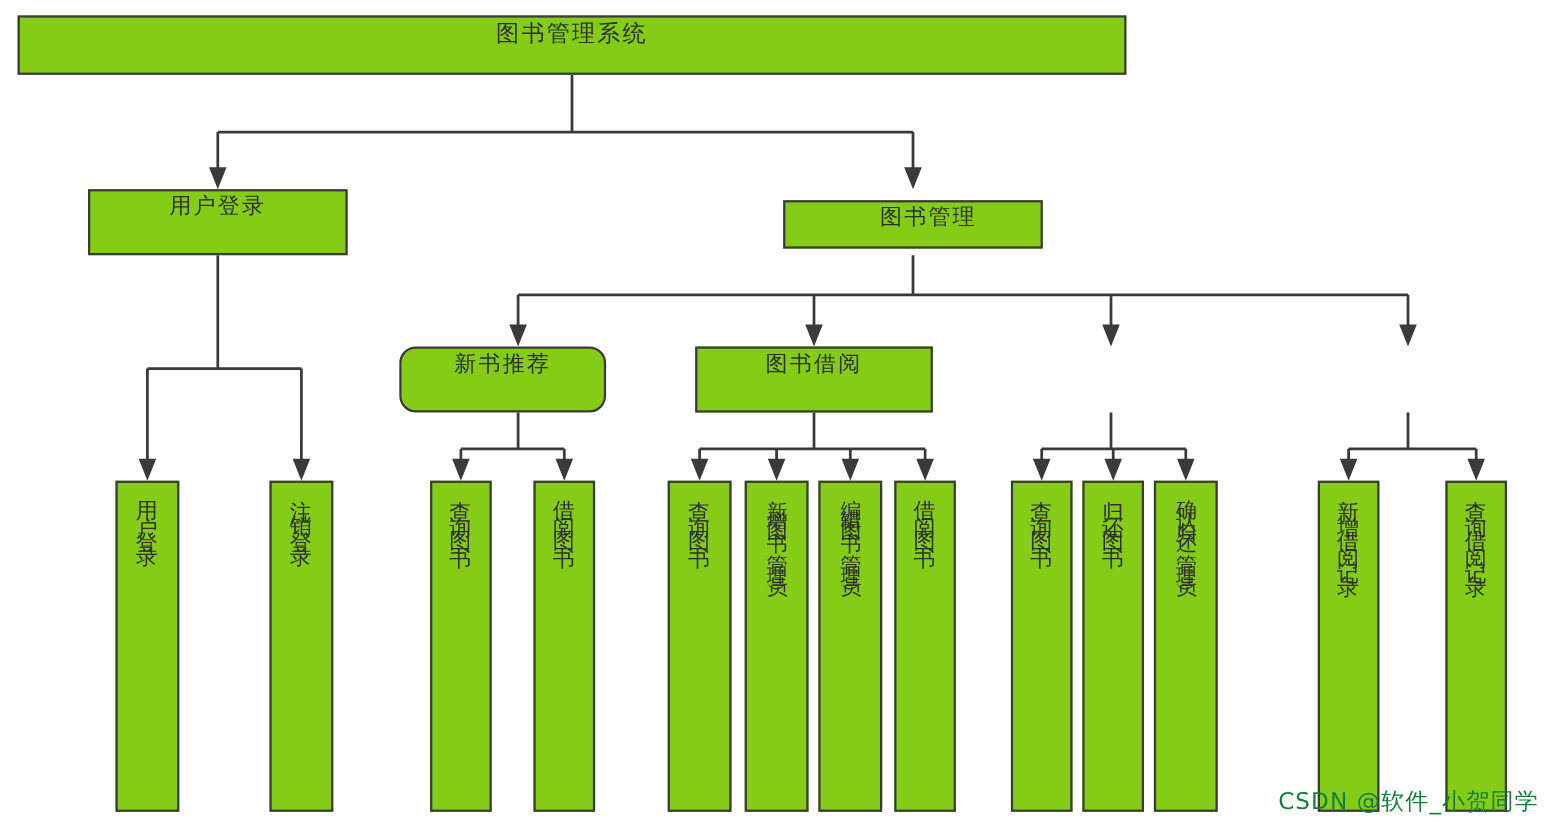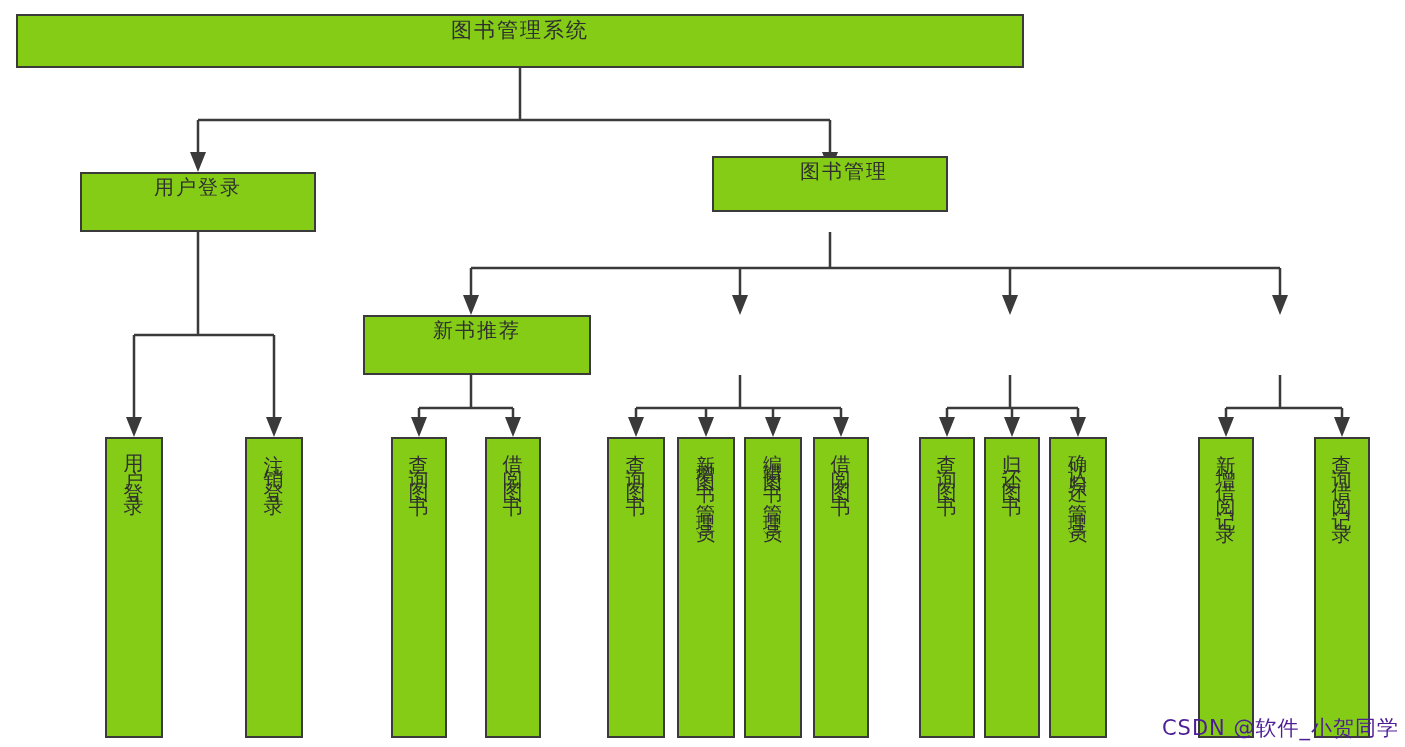--- a/index.html
+++ b/index.html
@@ -39,21 +39,21 @@
   #connectors {
     position: absolute;
     left: 0; top: 0;
     z-index: 1;
   }
   #watermark {
     position: absolute;
     right: 6px;
     top: 714px;
     font-size: 21px;
-    color: #4c1d95;
+    color: #15803d;
     letter-spacing: 1px;
     z-index: 3;
   }
 </style>
 </head>
 <body>
 
 <div id="stage">
 
   <svg id="connectors" width="1405" height="747" viewBox="0 0 1405 747">
@@ -78,26 +78,29 @@
       M1334 417 L1350 417 L1342 437 Z"></path>
   </svg>
 
   <div class="box root" style="left:16px; top:14px; width:1008px; height:54px;">
     <span>图书管理系统</span>
   </div>
 
   <div class="box" style="left:80px; top:172px; width:236px; height:60px;">
     <span>用户登录</span>
   </div>
-  <div class="box" style="left:712px; top:156px; width:236px; height:56px;padding-left:28px;">
+  <div class="box" style="left:712px; top:182px; width:236px; height:44px;padding-left:28px;">
     <span>图书管理</span>
   </div>
 
-  <div class="box" style="left:363px; top:315px; width:228px; height:60px;">
+  <div class="box" style="left:363px; top:315px; width:188px; height:60px;border-radius:15px;">
     <span>新书推荐</span>
+  </div>
+  <div class="box" style="left:632px; top:315px; width:216px; height:60px;">
+    <span>图书借阅</span>
   </div>
 
   <div class="box leaf" style="left:105px; top:437px; width:58px; height:301px;">
     <span>用户登录</span>
   </div>
   <div class="box leaf" style="left:245px; top:437px; width:58px; height:301px;">
     <span>注销登录</span>
   </div>
 
   <div class="box leaf" style="left:391px; top:437px; width:56px; height:301px;">

